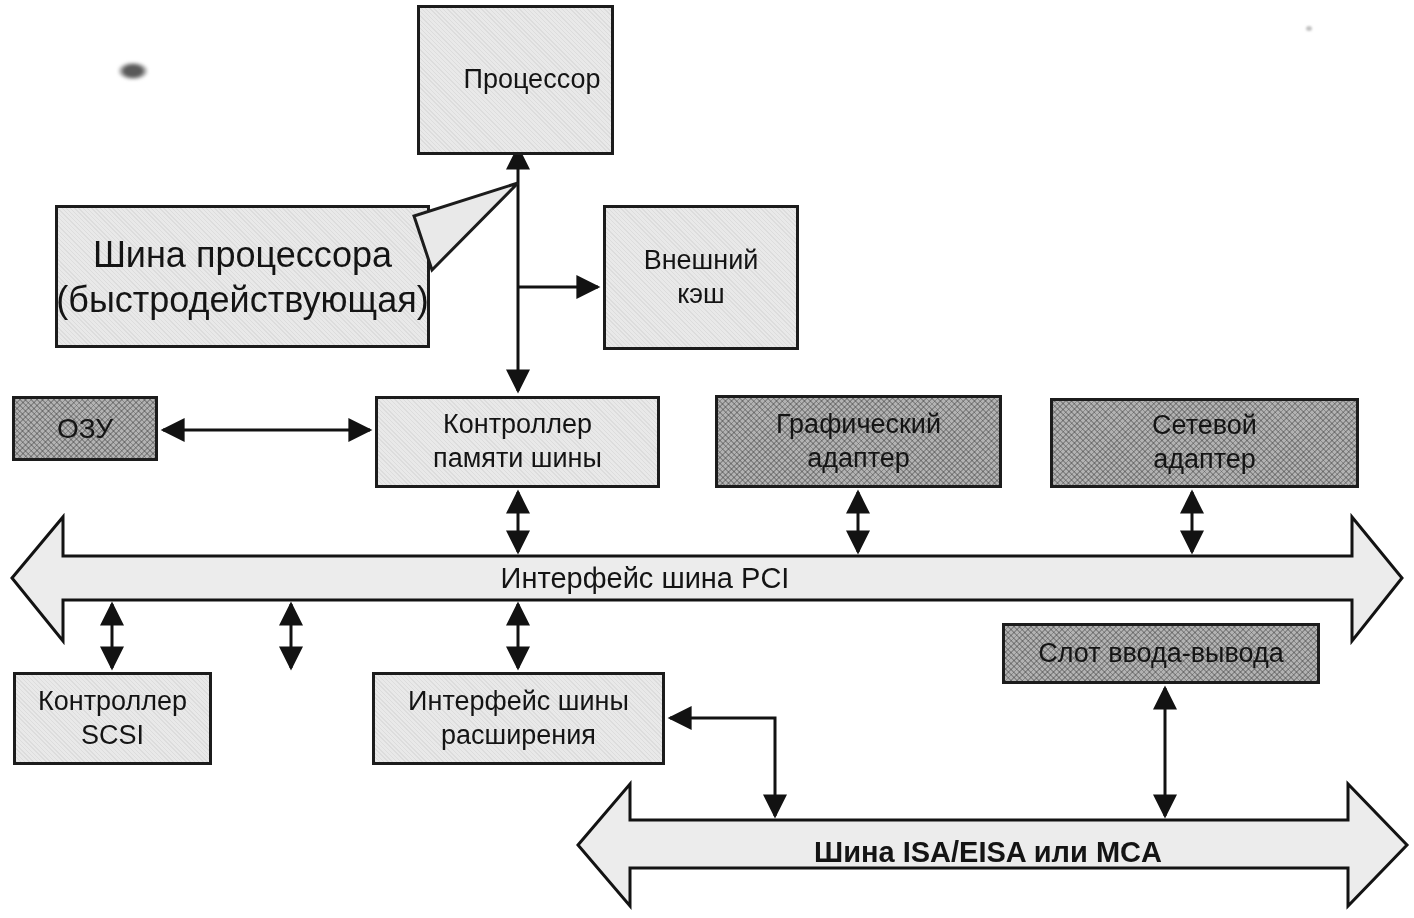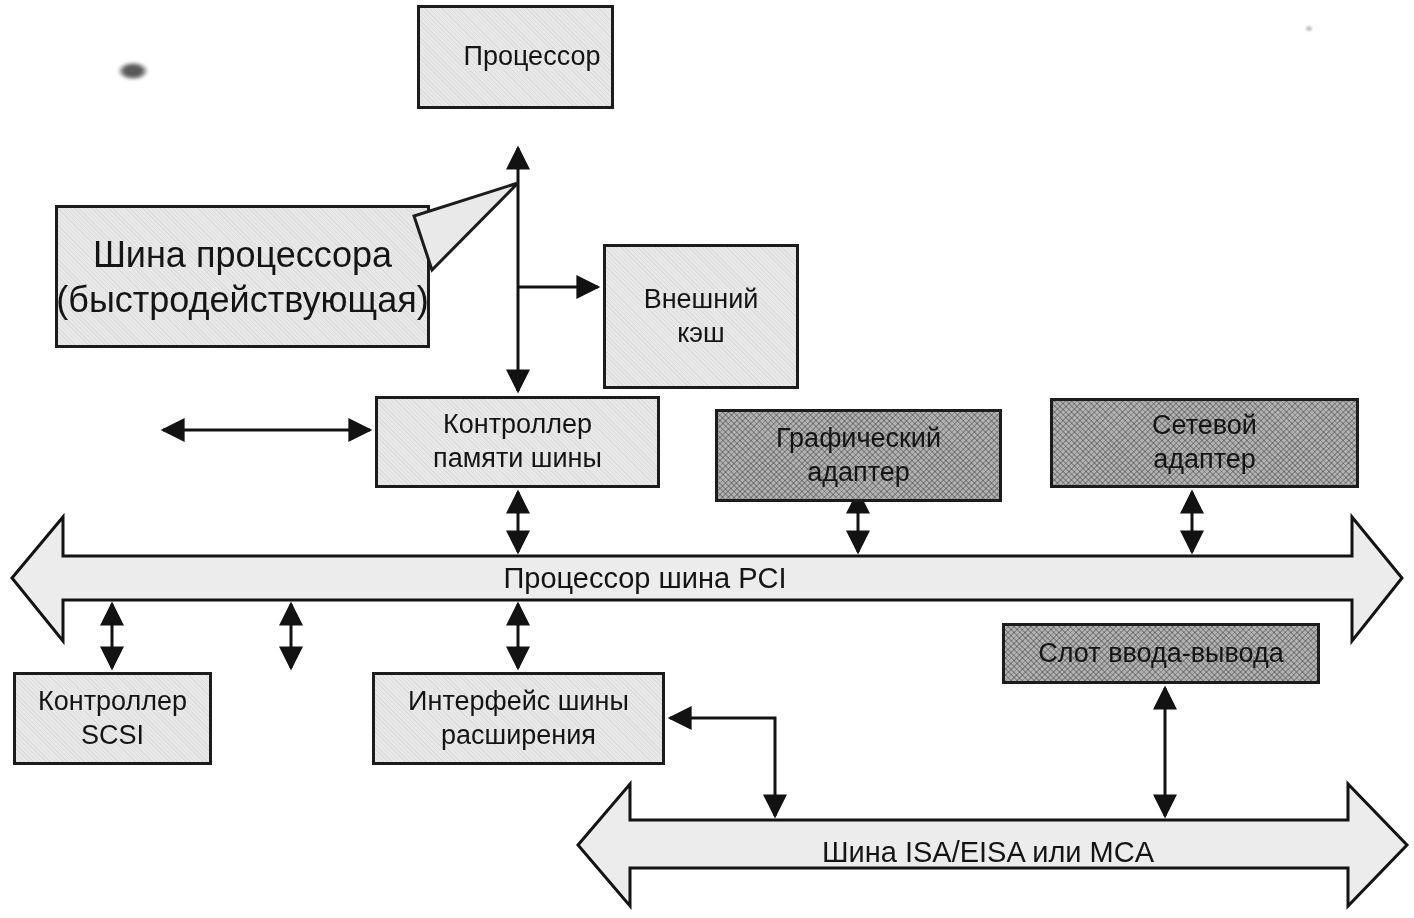--- a/index.html
+++ b/index.html
@@ -34,21 +34,21 @@
       repeating-linear-gradient(-45deg, rgba(45,45,45,.30) 0 1.3px, transparent 1.3px 4px);
   }
   .bus-label{
     position:absolute;
     display:flex;align-items:center;justify-content:center;
     font-size:29px;
     z-index:3;
     white-space:nowrap;
   }
   #pci-label{left:445px;top:556px;width:400px;height:44px;}
-  #isa-label{left:788px;top:821px;width:400px;height:62px;}
+  #isa-label{left:788px;top:821px;width:400px;height:62px;font-weight:bold;}
   #smudge{
     position:absolute;left:118px;top:62px;width:30px;height:18px;
     background:radial-gradient(ellipse at center, rgba(60,60,60,.85) 0 40%, rgba(90,90,90,.4) 60%, transparent 75%);
     filter:blur(1.5px);
     z-index:1;
   }
   #speck{
     position:absolute;left:1306px;top:26px;width:6px;height:5px;border-radius:50%;
     background:rgba(100,100,100,.4);filter:blur(1px);z-index:1;
   }
@@ -91,48 +91,49 @@
 
     <line class="conn" x1="291" y1="604" x2="291" y2="668" marker-start="url(#ah)" marker-end="url(#ah)"></line>
 
     <line class="conn" x1="518" y1="604" x2="518" y2="668" marker-start="url(#ah)" marker-end="url(#ah)"></line>
 
     <polyline class="conn" points="670,718 775,718 775,816" marker-start="url(#ah)" marker-end="url(#ah)"></polyline>
 
     <line class="conn" x1="1165" y1="688" x2="1165" y2="816" marker-start="url(#ah)" marker-end="url(#ah)"></line>
   </svg>
 
-  <div class="node light" style="left:417px;top:5px;width:197px;height:104px;padding-left:33px;">Процессор</div>
+  <div class="node light" style="left:417px;top:5px;width:197px;height:150px;padding-left:33px;">Процессор</div>
 
   <div class="node light" style="left:55px;top:205px;width:375px;height:143px;font-size:36px;">Шина процессора
 (быстродействующая)</div>
 
-  <div class="node light" style="left:603px;top:205px;width:196px;height:145px;margin-top:39px;">Внешний
+  <div class="node light" style="left:603px;top:205px;width:196px;height:145px;">Внешний
 кэш</div>
 
+  <div class="node dark" style="left:12px;top:396px;width:146px;height:65px;font-size:28px;">ОЗУ</div>
 
   <div class="node light" style="left:375px;top:396px;width:285px;height:92px;">Контроллер
 памяти шины</div>
 
-  <div class="node dark" style="left:715px;top:409px;width:287px;height:93px;">Графический
+  <div class="node dark" style="left:715px;top:395px;width:287px;height:93px;">Графический
 адаптер</div>
 
   <div class="node dark" style="left:1050px;top:398px;width:309px;height:90px;">Сетевой
 адаптер</div>
 
   <div class="node light" style="left:13px;top:672px;width:199px;height:93px;">Контроллер
 SCSI</div>
 
 
   <div class="node light" style="left:372px;top:672px;width:293px;height:93px;">Интерфейс шины
 расширения</div>
 
   <div class="node dark" style="left:1002px;top:623px;width:318px;height:61px;">Слот ввода-вывода</div>
 
-  <div class="bus-label" id="pci-label">Процессор шина PCI</div>
+  <div class="bus-label" id="pci-label">Интерфейс шина PCI</div>
 
   <div class="bus-label" id="isa-label">Шина ISA/EISA или MCA</div>
 
   <svg class="layer" width="1414" height="918" style="z-index:4;pointer-events:none;">
     <polygon class="tail" points="518,183 414,216 432,270"></polygon>
   </svg>
 
 </div>
 
 </body></html>

